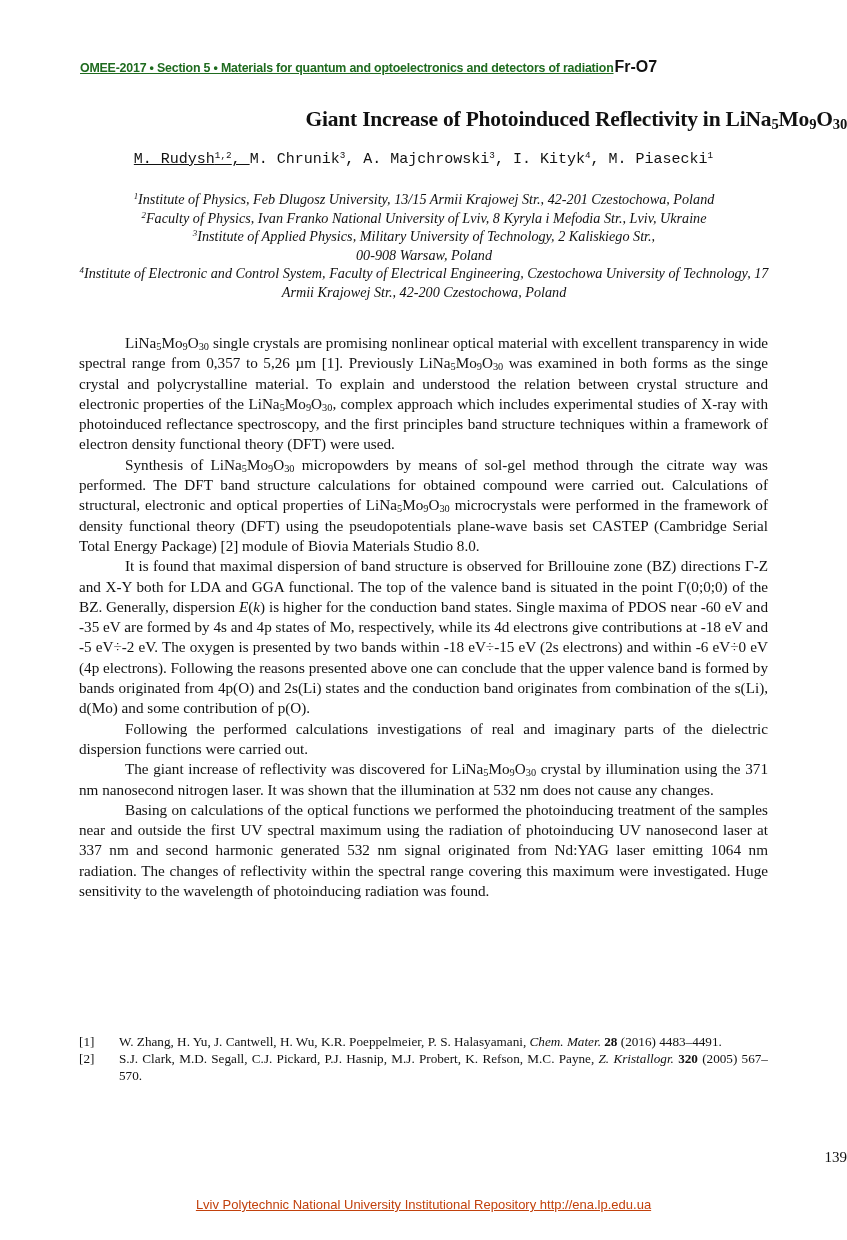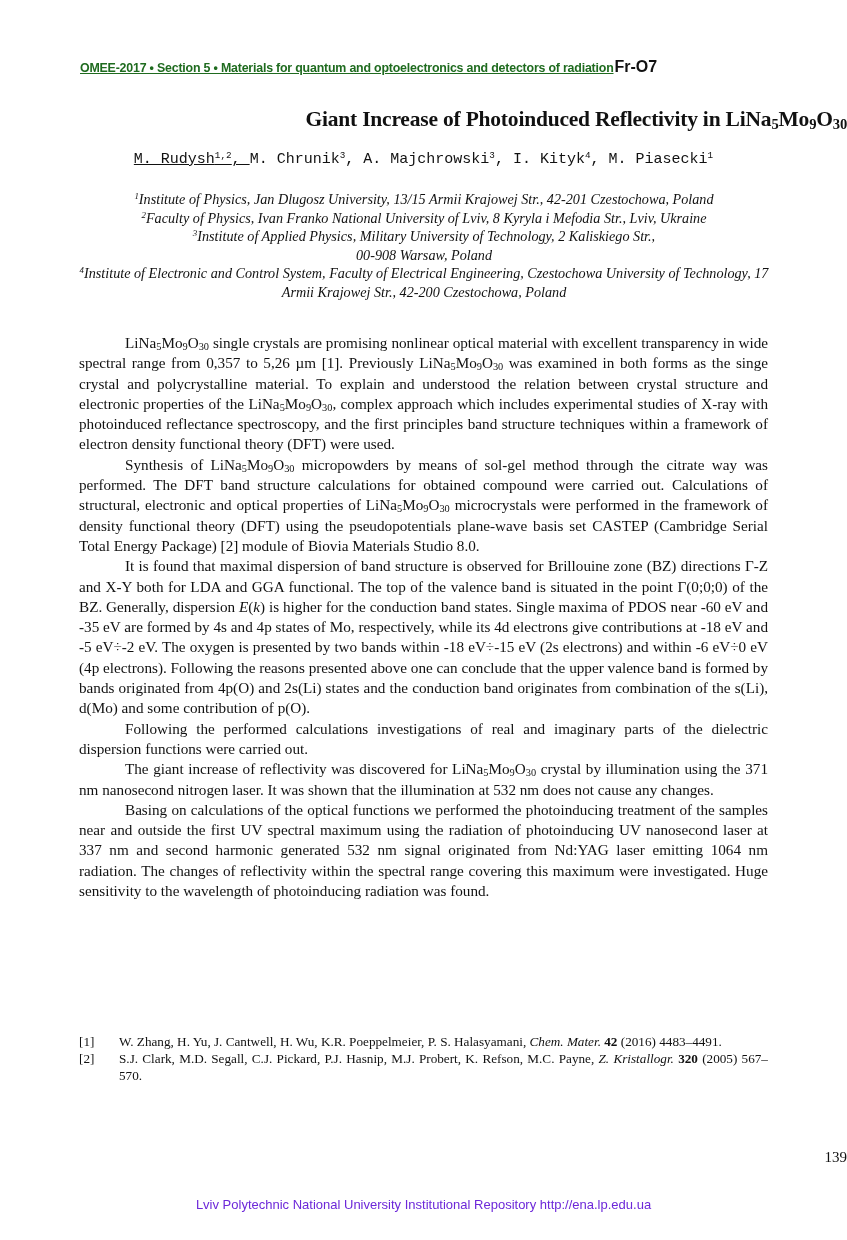--- a/index.html
+++ b/index.html
@@ -50,60 +50,60 @@
     .ref-num { width: 40px; flex: 0 0 40px; }
     .ref-text { flex: 1; text-align: justify; }
     .ref-text i { font-style: italic; }
     .ref-text b { font-weight: bold; }
     .page-number {
       position: absolute; left: 0; top: 1149px; width: 847px; text-align: right;
       font-family: "Liberation Serif", serif; font-size: 15px;
     }
     .footer {
       position: absolute; left: 0; top: 1197px; width: 847px; text-align: center;
-      font-family: "Liberation Sans", sans-serif; font-size: 13px; color: #6d28d9;
+      font-family: "Liberation Sans", sans-serif; font-size: 13px; color: #c2410c; text-decoration: underline;
     }
   </style>
 </head>
 <body>
 
 <div class="page">
 
   <div class="header">
     <span class="header-section">OMEE-2017 • Section 5 • Materials for quantum and optoelectronics and detectors of radiation</span><span class="header-code">Fr-O7</span>
   </div>
 
   <div class="title">
     <span>Giant Increase of Photoinduced Reflectivity in </span><span><span>LiNa</span><sub>5</sub><span>Mo</span><sub>9</sub><span>O</span><sub>30</sub></span>
   </div>
 
   <div class="authors">
     <span class="first"><span>M. Rudysh</span><sup>1,2</sup><span>, </span></span><span><span>M. Chrunik</span><sup>3</sup><span>, </span></span><span><span>A. Majchrowski</span><sup>3</sup><span>, </span></span><span><span>I. Kityk</span><sup>4</sup><span>, </span></span><span><span>M. Piasecki</span><sup>1</sup></span>
   </div>
 
   <div class="affils">
-    <div><sup>1</sup><span>Institute of Physics, Jan Dlugosz University, 13/15 Armii Krajowej Str., 42-201 Czestochowa, Poland</span></div>
+    <div><sup>1</sup><span>Institute of Physics, Feb Dlugosz University, 13/15 Armii Krajowej Str., 42-201 Czestochowa, Poland</span></div>
     <div><sup>2</sup><span>Faculty of Physics, Ivan Franko National University of Lviv, 8 Kyryla i Mefodia Str., Lviv, Ukraine</span></div>
     <div><sup>3</sup><span>Institute of Applied Physics, Military University of Technology, 2 Kaliskiego Str.,</span><br><span>00-908 Warsaw, Poland</span></div>
     <div><sup>4</sup><span>Institute of Electronic and Control System, Faculty of Electrical Engineering, Czestochowa University of Technology, 17 Armii Krajowej Str., 42-200 Czestochowa, Poland</span></div>
   </div>
 
   <div class="body-text">
     <p><span class="f">LiNa<sub>5</sub>Mo<sub>9</sub>O<sub>30</sub></span><span> single crystals are promising nonlinear optical material with excellent transparency in wide spectral range from 0,357 to 5,26 µm [1]. Previously </span><span class="f">LiNa<sub>5</sub>Mo<sub>9</sub>O<sub>30</sub></span><span> was examined in both forms as the singe crystal and polycrystalline material. To explain and understood  the relation between crystal structure and  electronic properties of the </span><span class="f">LiNa<sub>5</sub>Mo<sub>9</sub>O<sub>30</sub></span><span>, complex approach which includes experimental studies of X-ray  with  photoinduced reflectance spectroscopy,  and the first principles band structure techniques within a framework of electron density functional theory (DFT) were used.</span></p>
     <p><span>Synthesis of </span><span class="f">LiNa<sub>5</sub>Mo<sub>9</sub>O<sub>30</sub></span><span> micropowders by means of sol-gel method through the citrate way was performed. The DFT band structure calculations for obtained compound were carried out. Calculations of structural, electronic and optical properties of </span><span class="f">LiNa<sub>5</sub>Mo<sub>9</sub>O<sub>30</sub></span><span> microcrystals were performed in the framework of density functional theory (DFT) using the pseudopotentials plane-wave basis set CASTEP (Cambridge Serial Total Energy Package) [2] module of Biovia Materials Studio 8.0.</span></p>
     <p><span>It is found that maximal dispersion of band structure is observed for Brillouine zone (BZ) directions Γ-Z and X-Y both for LDA and GGA functional. The top of the valence band is situated in the point Γ(0;0;0) of the BZ. Generally, dispersion </span><i>E</i>(<i>k</i>)<span> is higher for the conduction band states. Single maxima of PDOS near -60 eV and -35 eV are formed by 4s and 4p states of Mo, respectively, while its 4d electrons give contributions at -18 eV and -5 eV÷-2 eV. The oxygen is presented by two bands within -18 eV÷-15 eV (2s electrons) and within -6 eV÷0 eV (4p electrons). Following the reasons presented above one can conclude that the upper valence band is formed by bands originated from 4p(O) and 2s(Li) states and the conduction band originates from combination of the s(Li), d(Mo) and some contribution of p(O).</span></p>
     <p>Following the performed calculations investigations of real and imaginary parts of the dielectric dispersion functions were carried out.</p>
     <p><span>The giant  increase of reflectivity was discovered for </span><span class="f">LiNa<sub>5</sub>Mo<sub>9</sub>O<sub>30</sub></span><span> crystal  by illumination using the 371 nm nanosecond nitrogen laser. It was shown that the illumination at 532 nm does not cause any changes.</span></p>
     <p>Basing on calculations of the optical functions we performed the photoinducing treatment of the samples near and outside the first UV spectral maximum using the radiation of photoinducing UV nanosecond laser at 337 nm and second harmonic generated 532 nm signal originated from Nd:YAG laser emitting 1064 nm radiation. The changes of reflectivity within the spectral range covering this maximum were investigated. Huge sensitivity to the wavelength of photoinducing radiation was found.</p>
   </div>
 
   <div class="refs">
     <div class="ref">
       <span class="ref-num">[1]</span>
-      <span class="ref-text"><span>W. Zhang, H. Yu, J. Cantwell, H. Wu, K.R. Poeppelmeier, P. S. Halasyamani, </span><i>Chem. Mater.</i> <b>42</b><span> (2016) 4483–4491.</span></span>
+      <span class="ref-text"><span>W. Zhang, H. Yu, J. Cantwell, H. Wu, K.R. Poeppelmeier, P. S. Halasyamani, </span><i>Chem. Mater.</i> <b>28</b><span> (2016) 4483–4491.</span></span>
     </div>
     <div class="ref">
       <span class="ref-num">[2]</span>
       <span class="ref-text"><span>S.J. Clark, M.D. Segall, C.J. Pickard, P.J. Hasnip, M.J. Probert, K. Refson, M.C. Payne, </span><i>Z. Kristallogr.</i> <b>320</b><span> (2005) 567–570.</span></span>
     </div>
   </div>
 
   <div class="page-number">139</div>
 
   <div class="footer">Lviv Polytechnic National University Institutional Repository http://ena.lp.edu.ua</div>

